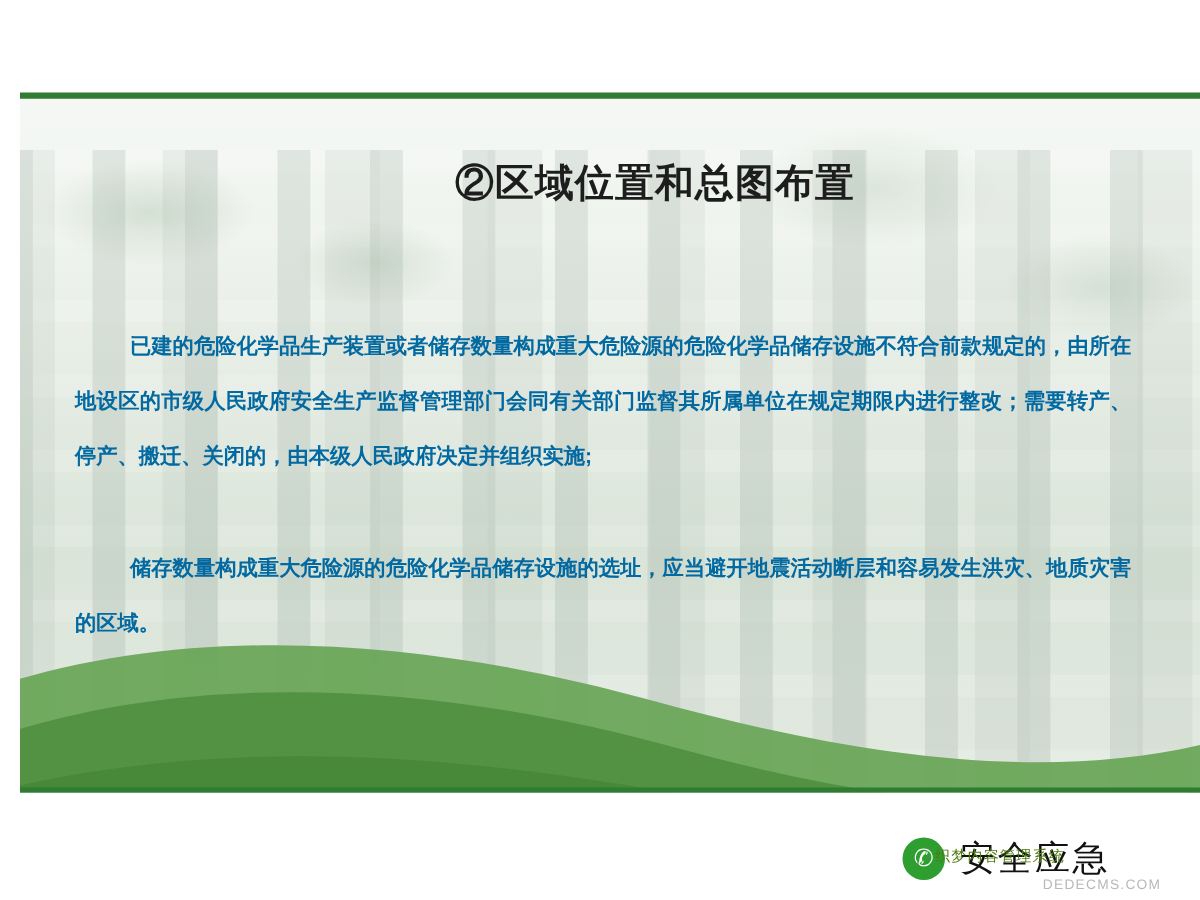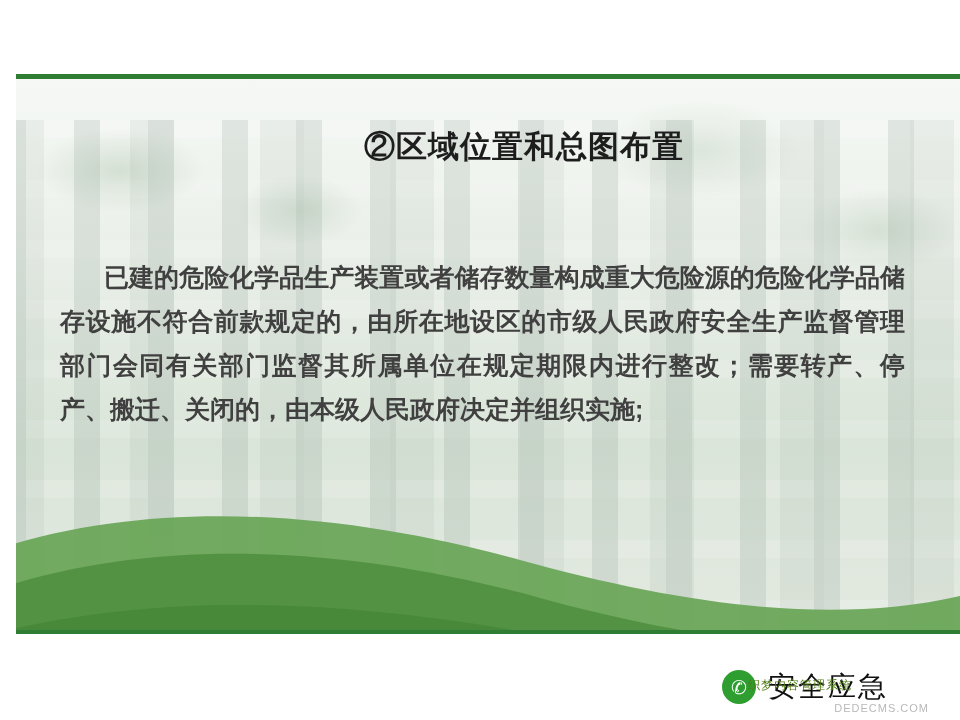--- a/index.html
+++ b/index.html
@@ -127,22 +127,22 @@
     letter-spacing: 1px;
     font-family: "Liberation Serif", serif;
     padding-left: 44px;
   }
 
   .body-text {
     position: absolute;
     left: 60px;
     top: 255px;
     width: 845px;
-    color: #404040;
-    font-size: 25px;
+    color: #0369a1;
+    font-size: 17px;
     font-weight: bold;
     line-height: 44px;
     font-family: "Liberation Sans", sans-serif;
   }
   .para {
     margin: 0 0 46px 0;
     text-indent: 44px;
     text-align: justify;
   }
   .para:last-child { margin-bottom: 0; }
@@ -211,20 +211,21 @@
   <div class="bottom-rule"></div>
 
   <div class="top-band"></div>
   <div class="top-rule"></div>
   <div class="left-strip"></div>
 
   <div class="title">②区域位置和总图布置</div>
 
   <div class="body-text">
     <p class="para">已建的危险化学品生产装置或者储存数量构成重大危险源的危险化学品储存设施不符合前款规定的，由所在地设区的市级人民政府安全生产监督管理部门会同有关部门监督其所属单位在规定期限内进行整改；需要转产、停产、搬迁、关闭的，由本级人民政府决定并组织实施;</p>
+    <p class="para">储存数量构成重大危险源的危险化学品储存设施的选址，应当避开地震活动断层和容易发生洪灾、地质灾害的区域。</p>
   </div>
 
   <div class="badge">
     <div class="badge-icon">✆</div>
     <div class="badge-text">安全应急</div>
   </div>
 
   <div class="watermark-cn">织梦内容管理系统</div>
   <div class="watermark">DEDECMS.COM</div>
 

